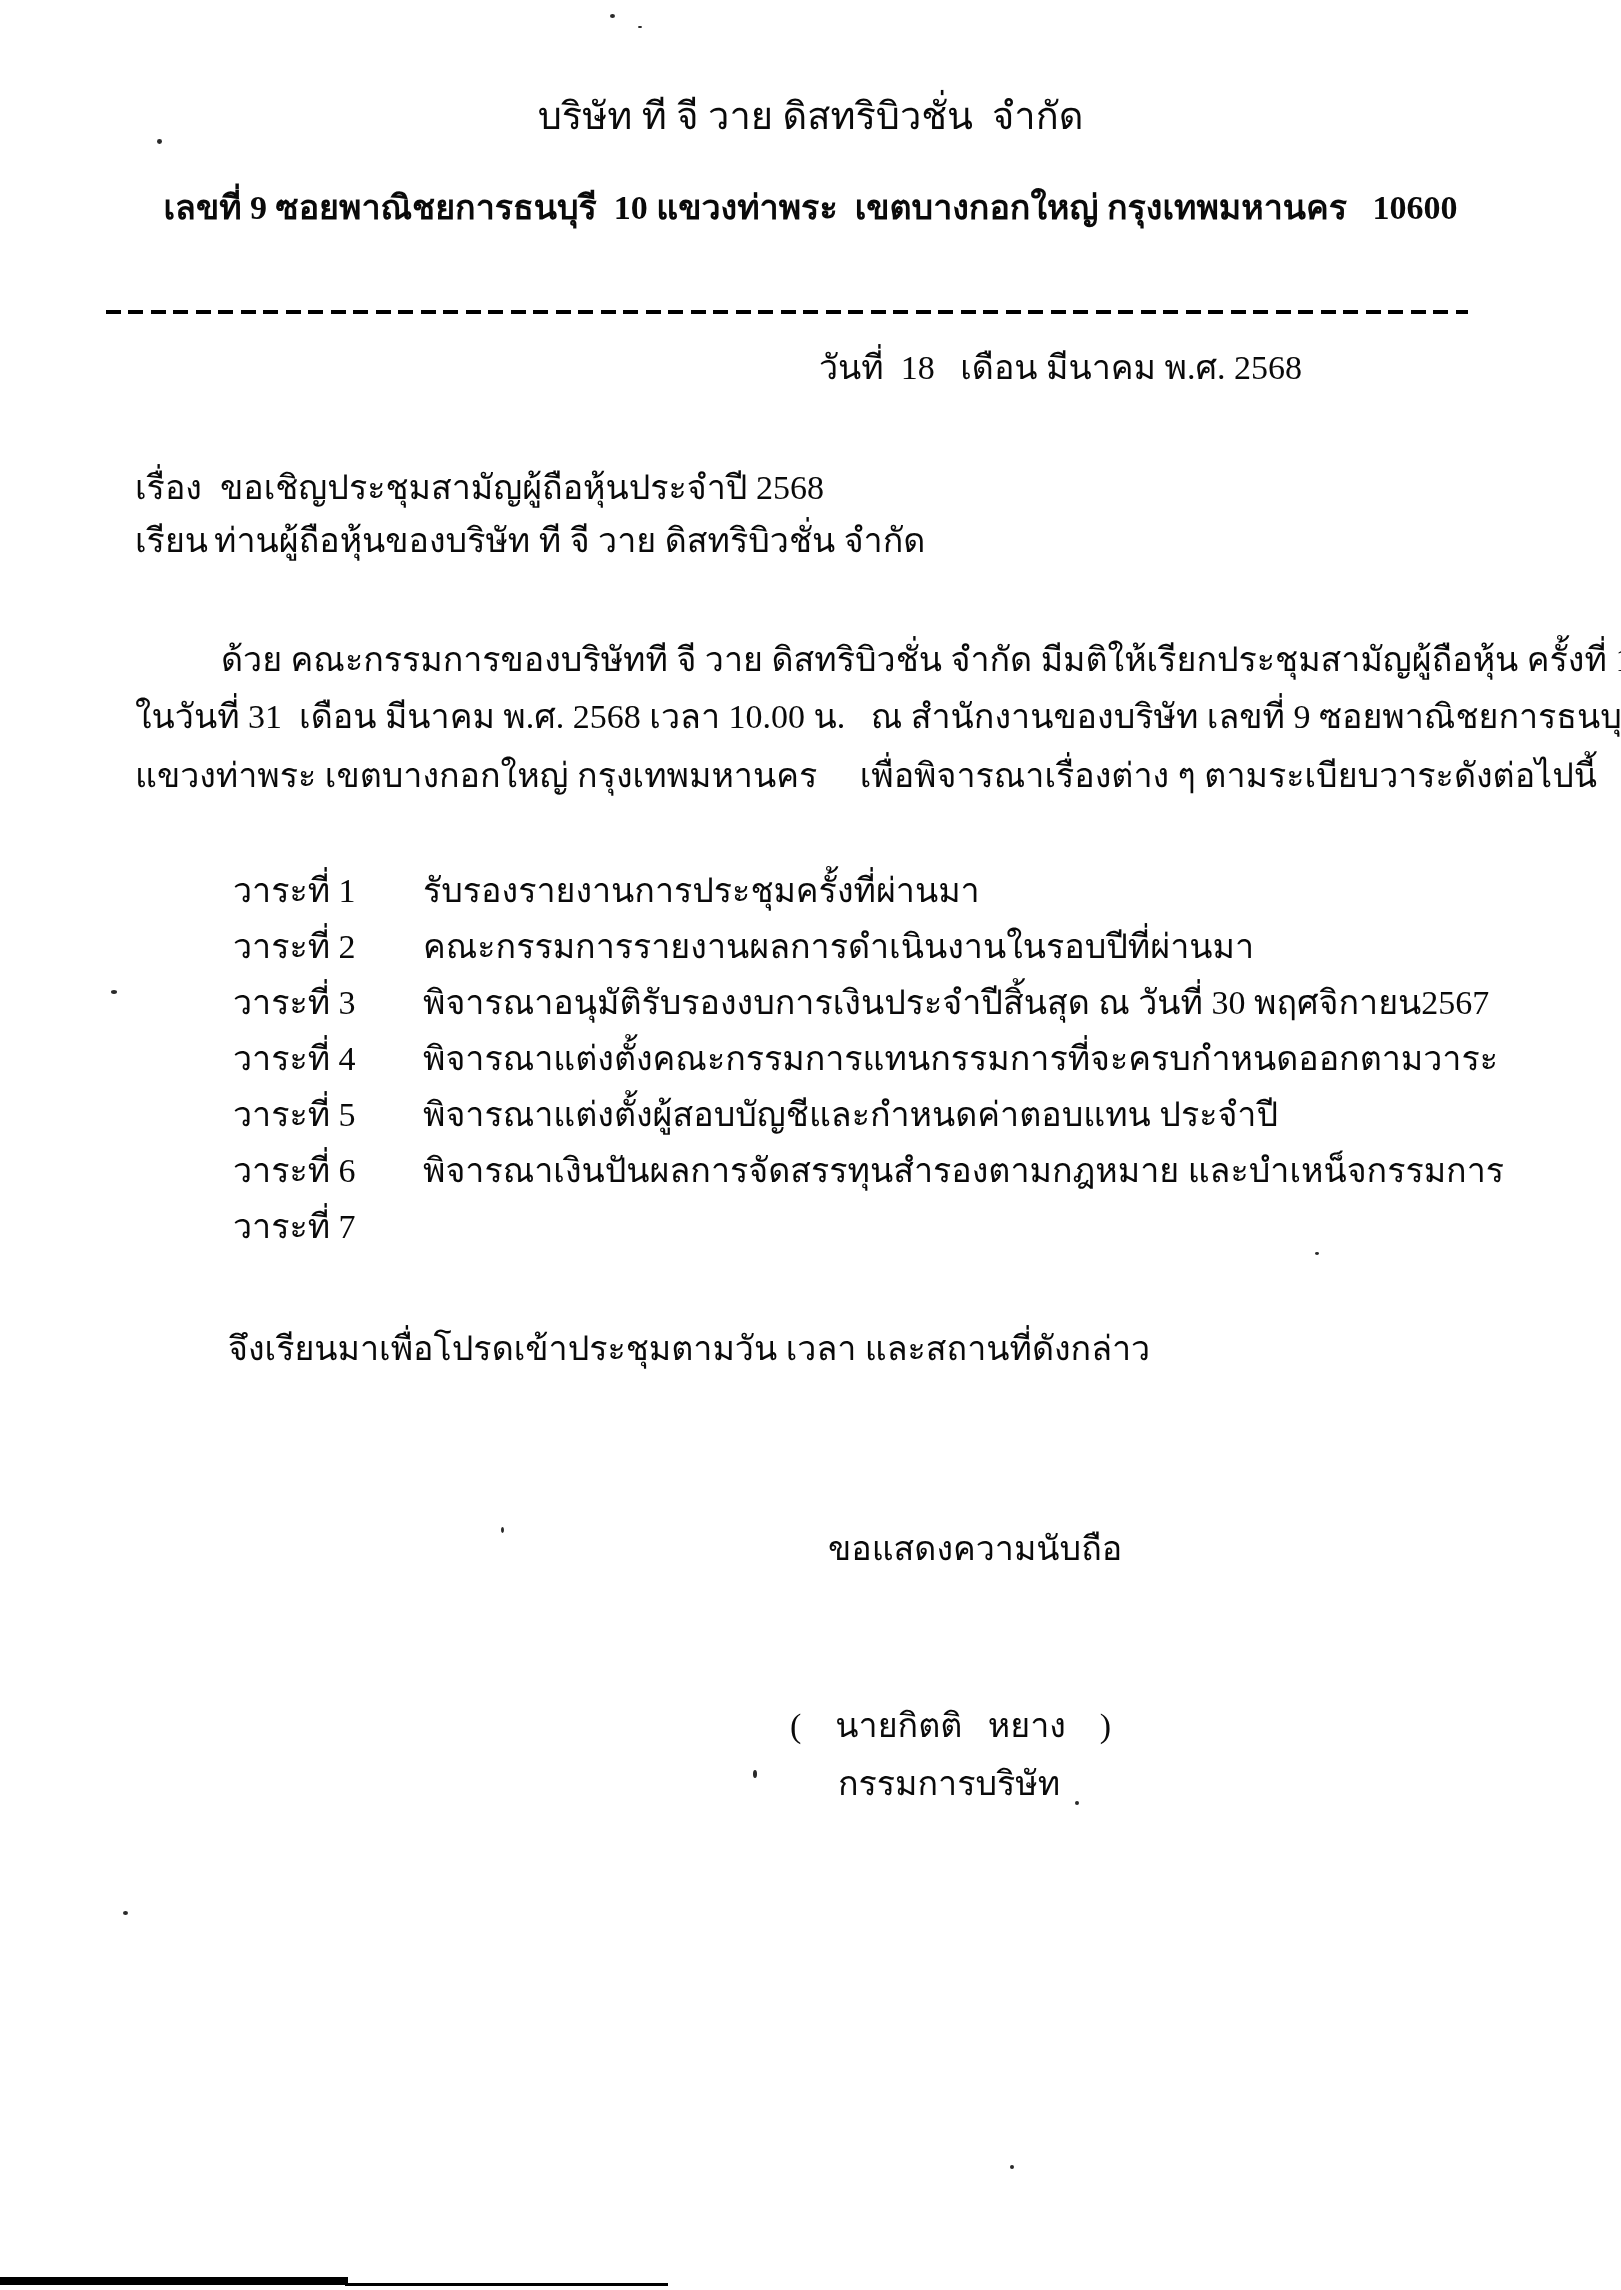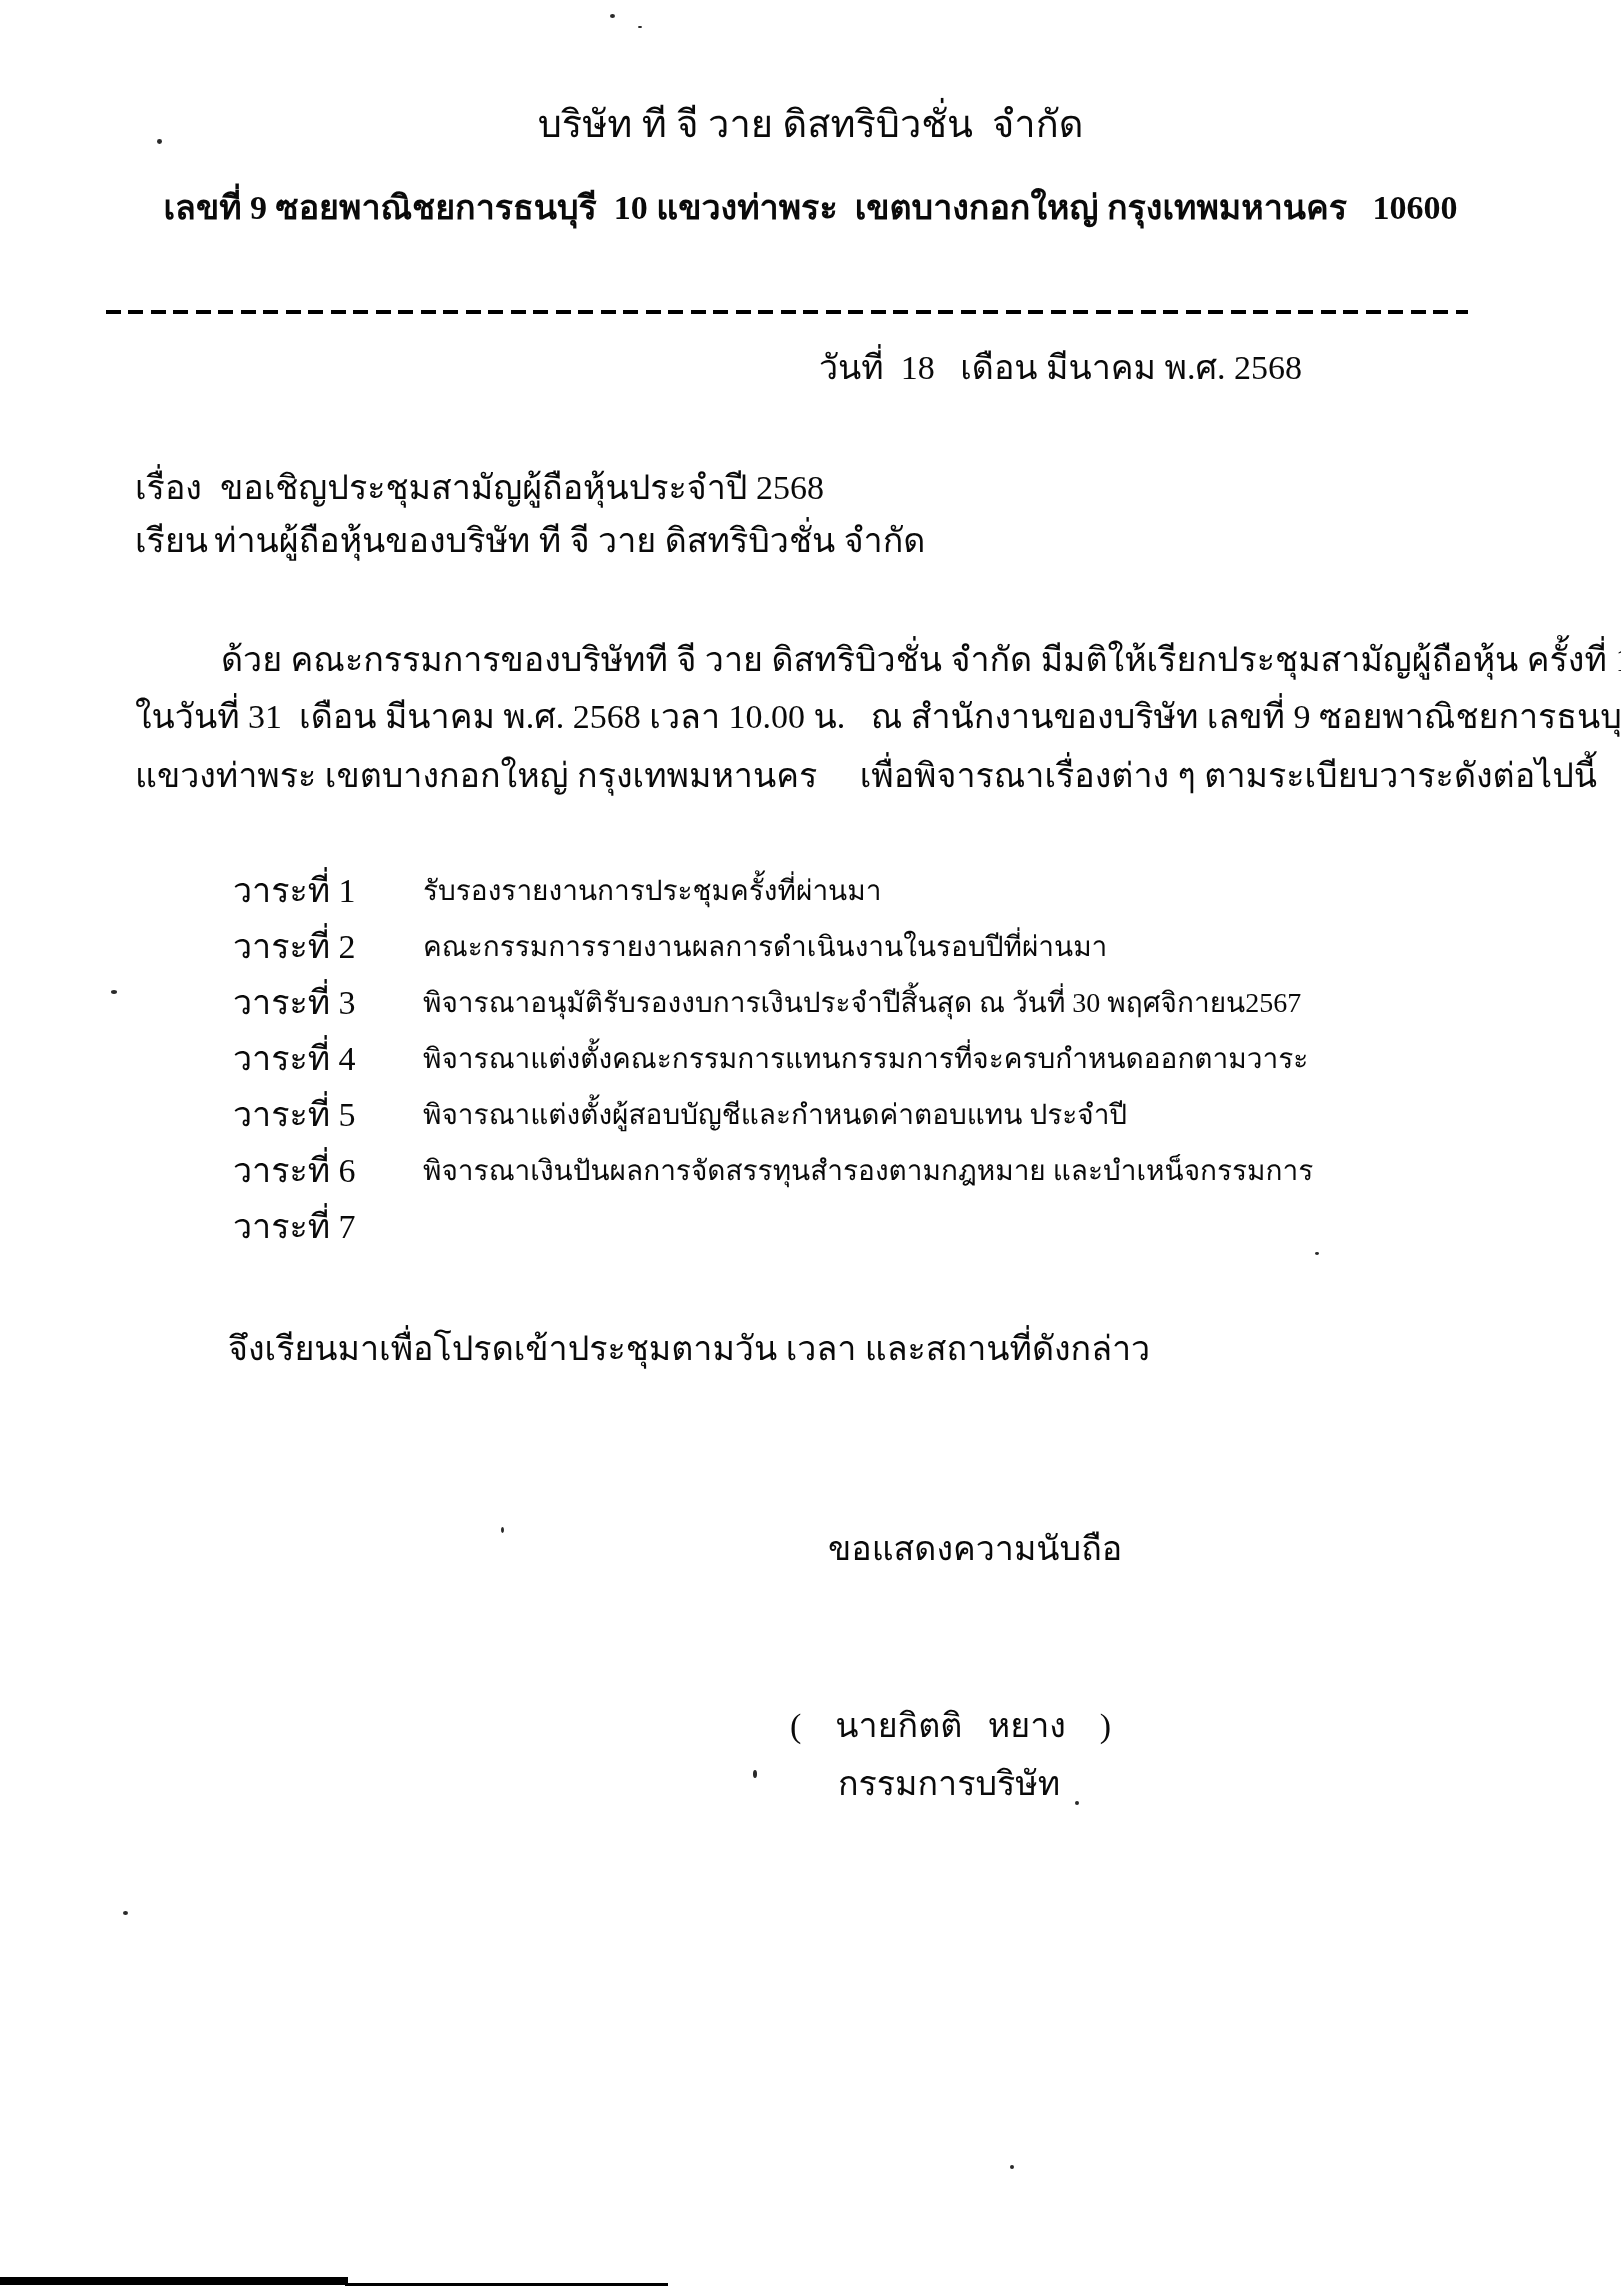--- a/index.html
+++ b/index.html
@@ -34,37 +34,37 @@
   .dashed-rule {
     position: absolute;
     top: 310px;
     left: 106px;
     width: 1362px;
     height: 3.9px;
     background: repeating-linear-gradient(90deg, #000 0px, #000 14.7px, transparent 14.7px, transparent 22.5px);
   }
   .agenda-row { position: absolute; left: 0; width: 100%; height: 45px; }
   .agenda-no   { position: absolute; left: 233px; white-space: pre; font-size: 34px; line-height: 45px; }
-  .agenda-desc { position: absolute; left: 423px; white-space: pre; font-size: 28px; line-height: 45px; }
+  .agenda-desc { position: absolute; left: 423px; white-space: pre; font-size: 34px; line-height: 45px; }
   .speck {
     position: absolute;
     background: #2a2a2a;
     border-radius: 50%;
   }
   .artifact-bar {
     position: absolute;
     background: #000;
   }
 </style>
 </head>
 <body>
 
 <div class="page">
 
-  <div class="t center title-text" style="top: 100px;">บริษัท ที จี วาย ดิสทริบิวชั่น  จำกัด</div>
+  <div class="t center title-text" style="top: 92px;">บริษัท ที จี วาย ดิสทริบิวชั่น  จำกัด</div>
 
   <div class="t center" style="top: 185px; font-weight: bold;">เลขที่ 9 ซอยพาณิชยการธนบุรี  10 แขวงท่าพระ  เขตบางกอกใหญ่ กรุงเทพมหานคร   10600</div>
 
   <div class="dashed-rule"></div>
 
   <div class="t" style="top: 345px; left: 819px;">วันที่  18   เดือน มีนาคม พ.ศ. 2568</div>
 
   <div class="t" style="top: 465px; left: 135px;">เรื่อง</div>
   <div class="t" style="top: 465px; left: 220px;">ขอเชิญประชุมสามัญผู้ถือหุ้นประจำปี 2568</div>
 

